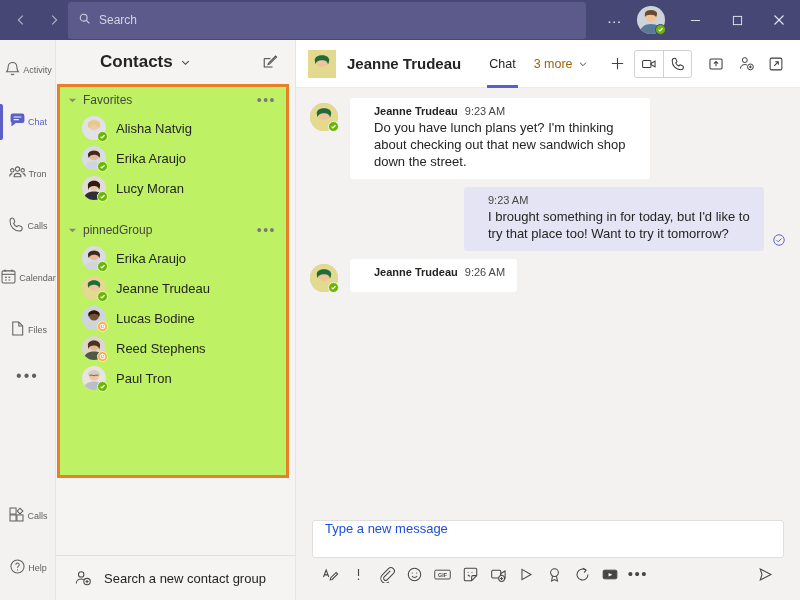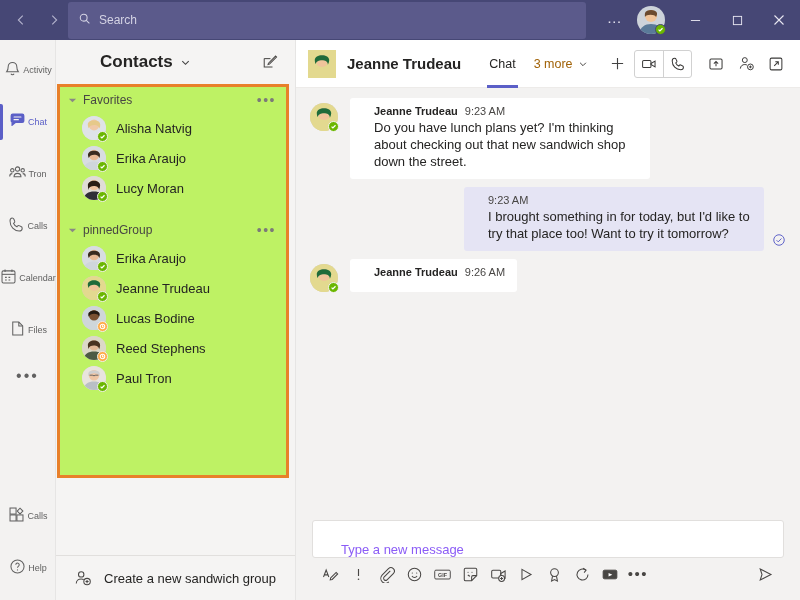--- a/index.html
+++ b/index.html
@@ -163,21 +163,21 @@
   .meta .who { font-weight: bold; color: #252423; margin-right: 7px; }
   .text { font-size: 13px; color: #252423; line-height: 17px; }
   .seen { align-self: flex-end; margin: 0 0 4px 8px; color: #5b5fc7; display: flex; }
 
   
   .compose-wrap { flex: 0 0 auto; padding: 8px 16px 10px 16px; }
   .compose {
     background: #ffffff; border: 1px solid #e1dfdd; border-radius: 3px; padding: 0;
   }
   .compose-input {
-    height: 36px; display: flex; align-items: flex-end; padding: 0 28px; font-size: 13px; color: #8b5cf6;
+    height: 36px; display: flex; align-items: flex-start; padding: 0 12px; font-size: 13px; color: #1d4ed8;
     cursor: text;
   }
   .compose-bar { display: flex; align-items: center; height: 32px; padding: 0 4px 0 4px; gap: 0; }
   .cb-ico {
     width: 28px; height: 28px; display: flex; align-items: center; justify-content: center;
     color: #484644; cursor: pointer;
   }
   .cb-send { margin-left: auto; width: 30px; height: 28px; display: flex; align-items: center;
     justify-content: center; color: #484644; cursor: pointer; }
   .cb-dots { font-size: 15px; letter-spacing: 1.5px; line-height: 6px; }
@@ -554,21 +554,21 @@
       <div class="contacts-bottom">
         <div class="create-group">
           <span class="ci">
             <svg width="18" height="18" viewBox="0 0 20 20" fill="none" stroke="currentColor" stroke-width="1.15">
                 <circle cx="8" cy="6" r="3"></circle>
                 <path d="M2.5 16c0-3 2.5-5 5.5-5 1 0 2 .2 2.8.7"></path>
                 <circle cx="14.5" cy="14" r="3.6"></circle>
                 <path d="M14.5 12.3v3.4M12.8 14h3.4"></path>
               </svg>
           </span>
-          <span>Create a new sandwich group</span>
+          <span>Search a new contact group</span>
         </div>
       </div>
     </div>
 
     <div class="chat">
 
       <div class="chat-head">
         <span class="ch-avatar">
           <span class="pic">
             <svg class="face" viewBox="0 0 28 28">

